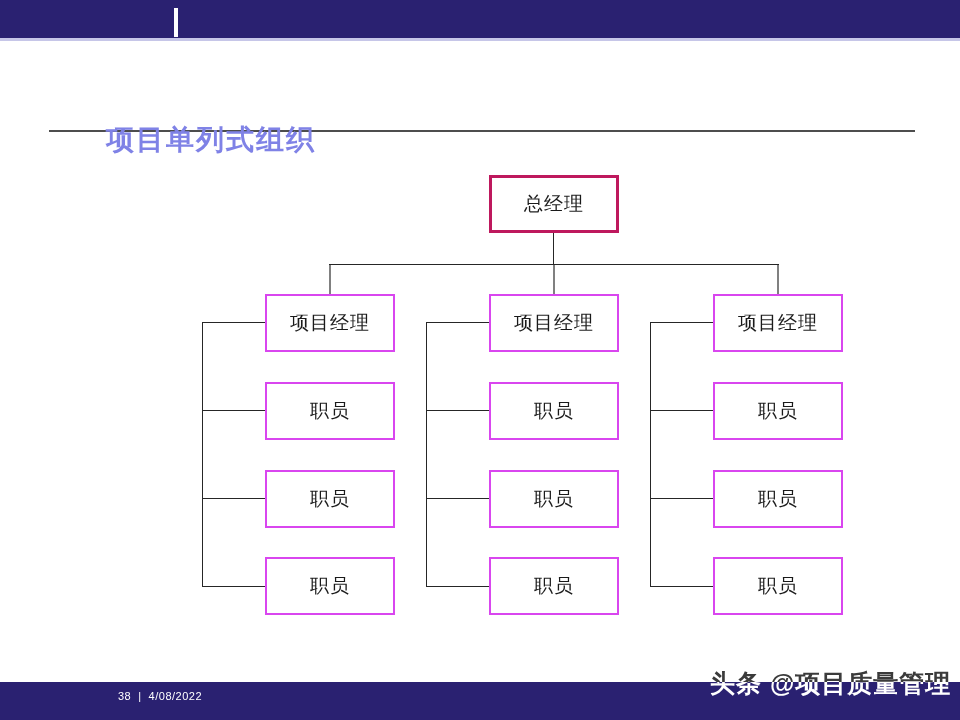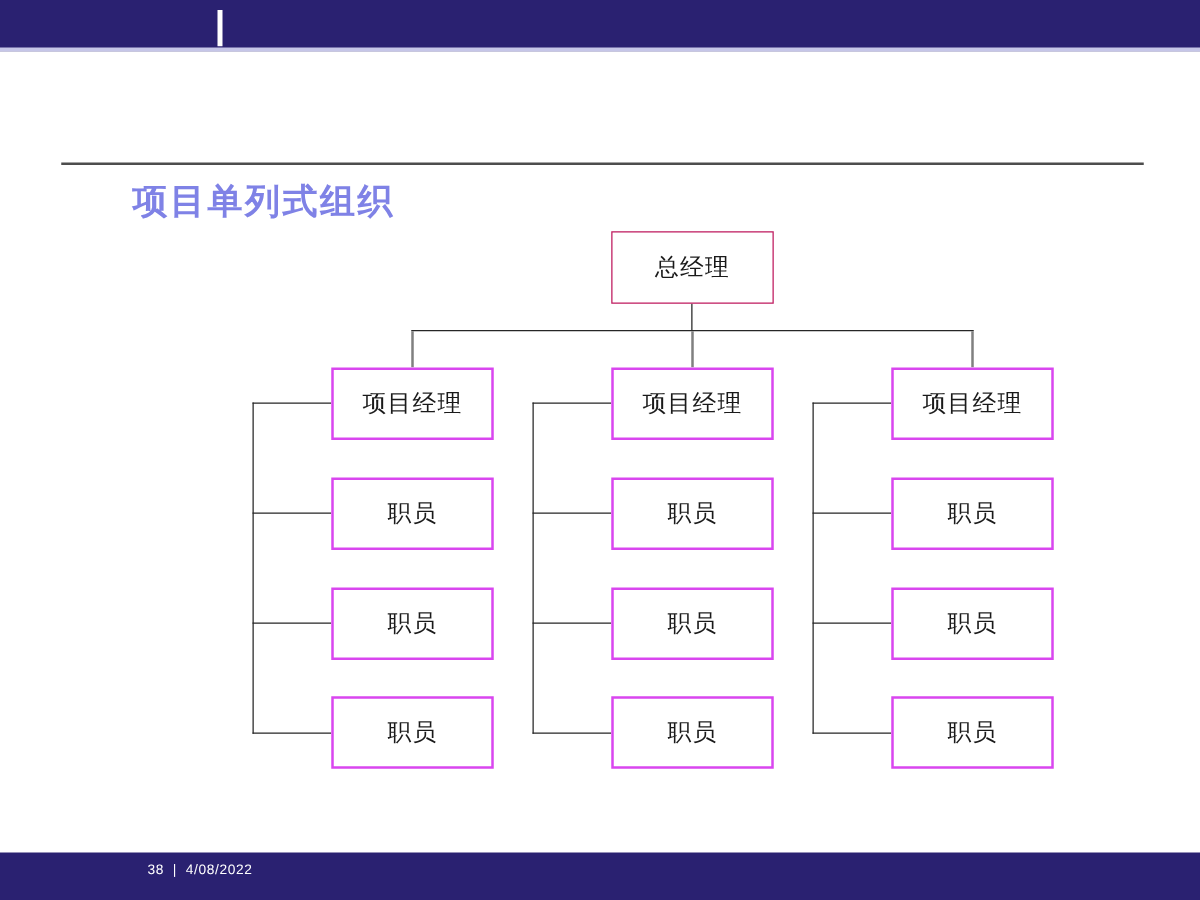--- a/index.html
+++ b/index.html
@@ -26,33 +26,33 @@
     color: #ffffff; font-size: 11px; letter-spacing: 0.5px;
     display: flex; align-items: center;
   }
   .footer-text .sep { margin: 0 7px; }
   
   .title-rule {
     position: absolute; left: 49px; top: 130px; width: 866px; height: 2px;
     background: #4d4d4d;
   }
   .slide-title {
-    position: absolute; left: 106px; top: 142px;
+    position: absolute; left: 106px; top: 121px;
     font-size: 28px; font-weight: bold; letter-spacing: 2px;
     color: #7F82E6; white-space: nowrap; text-align: right;
   }
   
   .obox {
     position: absolute; width: 130px; height: 58px;
     background: #ffffff; border: 2px solid #d946ef;
     display: flex; align-items: center; justify-content: center;
     font-family: "Liberation Serif", "DejaVu Serif", serif;
     font-size: 19px; color: #1a1a1a; letter-spacing: 1px; white-space: nowrap;
   }
-  .obox.root { border: 1px solid #be185d; margin-top: 10px; }
+  .obox.root { border: 3px solid #be185d; }
   .c0 { left: 265px; } .c1 { left: 489px; } .c2 { left: 713px; }
   .r-mgr { top: 294px; } .r-s0 { top: 382px; } .r-s1 { top: 470px; } .r-s2 { top: 557px; }
   
   .line { position: absolute; background: #262626; }
   .gline { position: absolute; background: #808080; }
   .root-v { left: 553px; top: 233px; width: 1px; height: 31px; }
   .span-h { left: 329px; top: 264px; width: 450px; height: 1px; }
   .drop { top: 265px; width: 2px; height: 29px; }
   .drop.d0 { left: 329px; } .drop.d1 { left: 553px; } .drop.d2 { left: 777px; }
   .bracket-v { top: 322px; width: 1px; height: 265px; }
@@ -121,14 +121,18 @@
   <div class="obox c2 r-s1">职员</div>
   <div class="obox c2 r-s2">职员</div>
 
   <div class="bottom-bar"></div>
   <div class="footer-text">
     <span>38</span>
     <span class="sep">|</span>
     <span>4/08/2022</span>
   </div>
 
+  <div class="watermark">
+    <span class="wm-dark">头条 @项目质量管理</span>
+    <span class="wm-light">头条 @项目质量管理</span>
+  </div>
 
 </div>
 
 </body></html>

